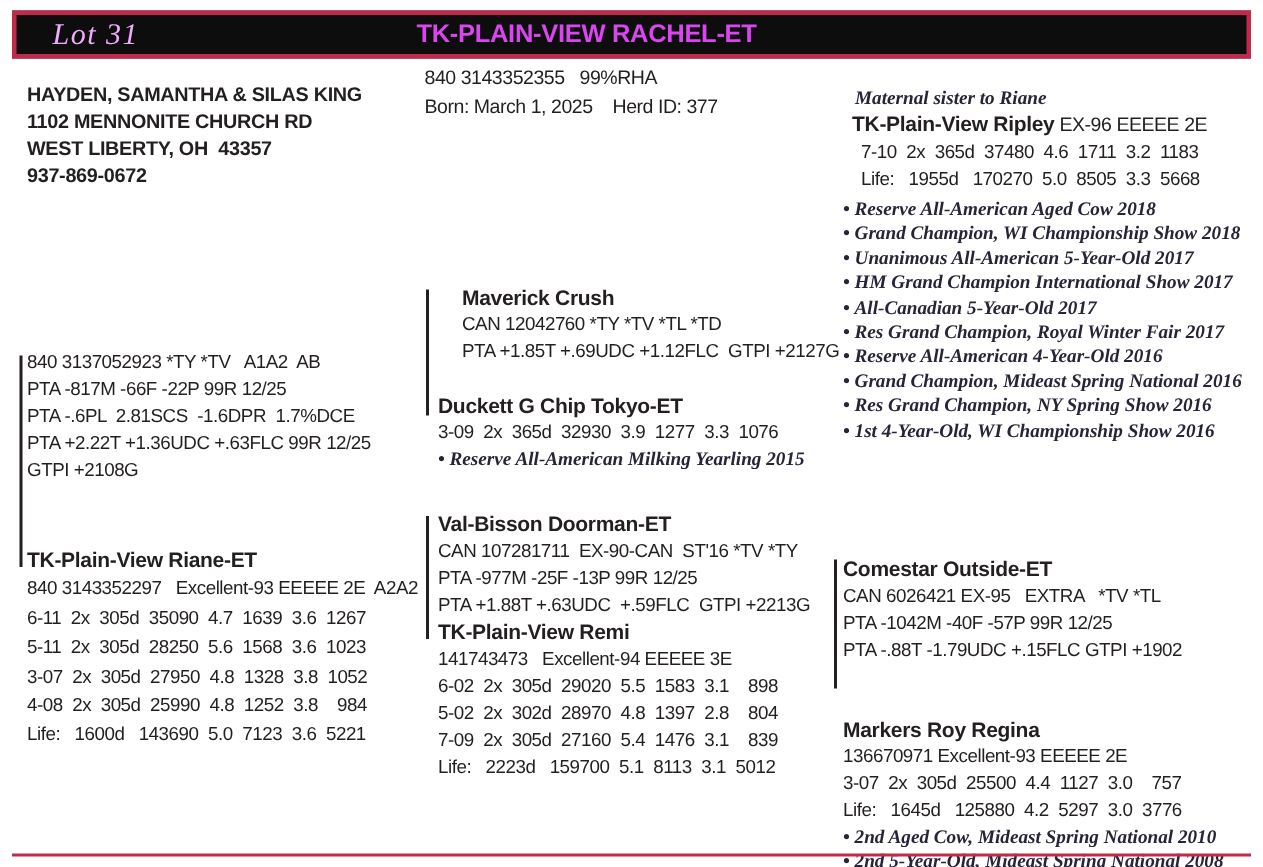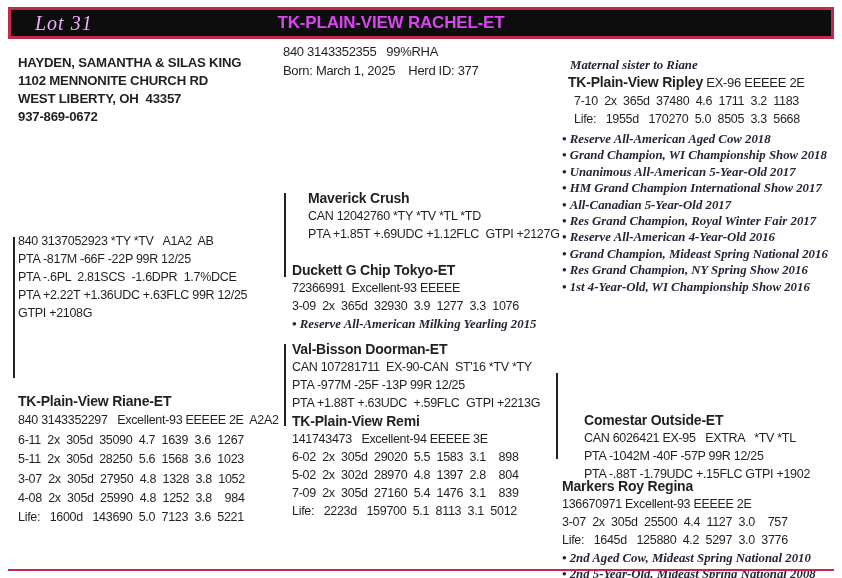--- a/index.html
+++ b/index.html
@@ -40,27 +40,27 @@
 
   
   .bracket { position:absolute; width:2px; background:var(--ink); }
   #bracket-left { left:13px;  top:237px; height:141px; }
   #bracket-m1   { left:284px; top:193px; height:84px;  }
   #bracket-m2   { left:284px; top:344px; height:82px;  }
   #bracket-r    { left:556px; top:373px; height:86px;  }
 
   
   #blk-l0 { left:18px;  top:232px; }
-  #blk-l1 { left:18px;  top:364px;margin-top:28px; }
+  #blk-l1 { left:18px;  top:364px; }
   #blk-l1 .sans-line, #blk-l1 .block-title { line-height:19.4px; }
   #blk-m0 { left:308px; top:189px; }
   #blk-m1 { left:292px; top:261px; }
   #blk-m2 { left:292px; top:340px; }
   #blk-m3 { left:292px; top:412px; }
-  #blk-r0 { left:584px; top:370px;margin-top:41px; }
+  #blk-r0 { left:562px; top:370px; }
   #blk-r1 { left:562px; top:477px; }
 
   
   #sister-note  { left:570px; top:57px; }
   #sister-block { left:568px; top:73px; }
   #sister-block .feature-name  { font-size:14px; font-weight:700; letter-spacing:-0.2px; }
   #sister-block .feature-score { font-size:13px; font-weight:500; letter-spacing:-0.3px; }
   #sister-block .feature-title { line-height:18px; white-space:pre; }
   #sister-block .sans-line { padding-left:6px; }
   #sister-block .awards { margin-left:-6px; margin-top:3px; }
@@ -116,21 +116,20 @@
   </div>
 
   <div class="abs block" id="blk-m0">
     <div class="block-title">Maverick Crush</div>
     <div class="sans-line">CAN 12042760 *TY *TV *TL *TD</div>
     <div class="sans-line">PTA +1.85T +.69UDC +1.12FLC  GTPI +2127G</div>
   </div>
 
   <div class="abs block" id="blk-m1">
     <div class="block-title">Duckett G Chip Tokyo-ET</div>
-    <div class="sans-line">72366991  Excellent-93 EEEEE</div>
     <div class="sans-line">3-09  2x  365d  32930  3.9  1277  3.3  1076</div>
     <ul class="awards">
       <li class="serif-it">Reserve All-American Milking Yearling 2015</li>
     </ul>
   </div>
 
   <div class="abs block" id="blk-m2">
     <div class="block-title">Val-Bisson Doorman-ET</div>
     <div class="sans-line">CAN 107281711  EX-90-CAN  ST'16 *TV *TY</div>
     <div class="sans-line">PTA -977M -25F -13P 99R 12/25</div>

